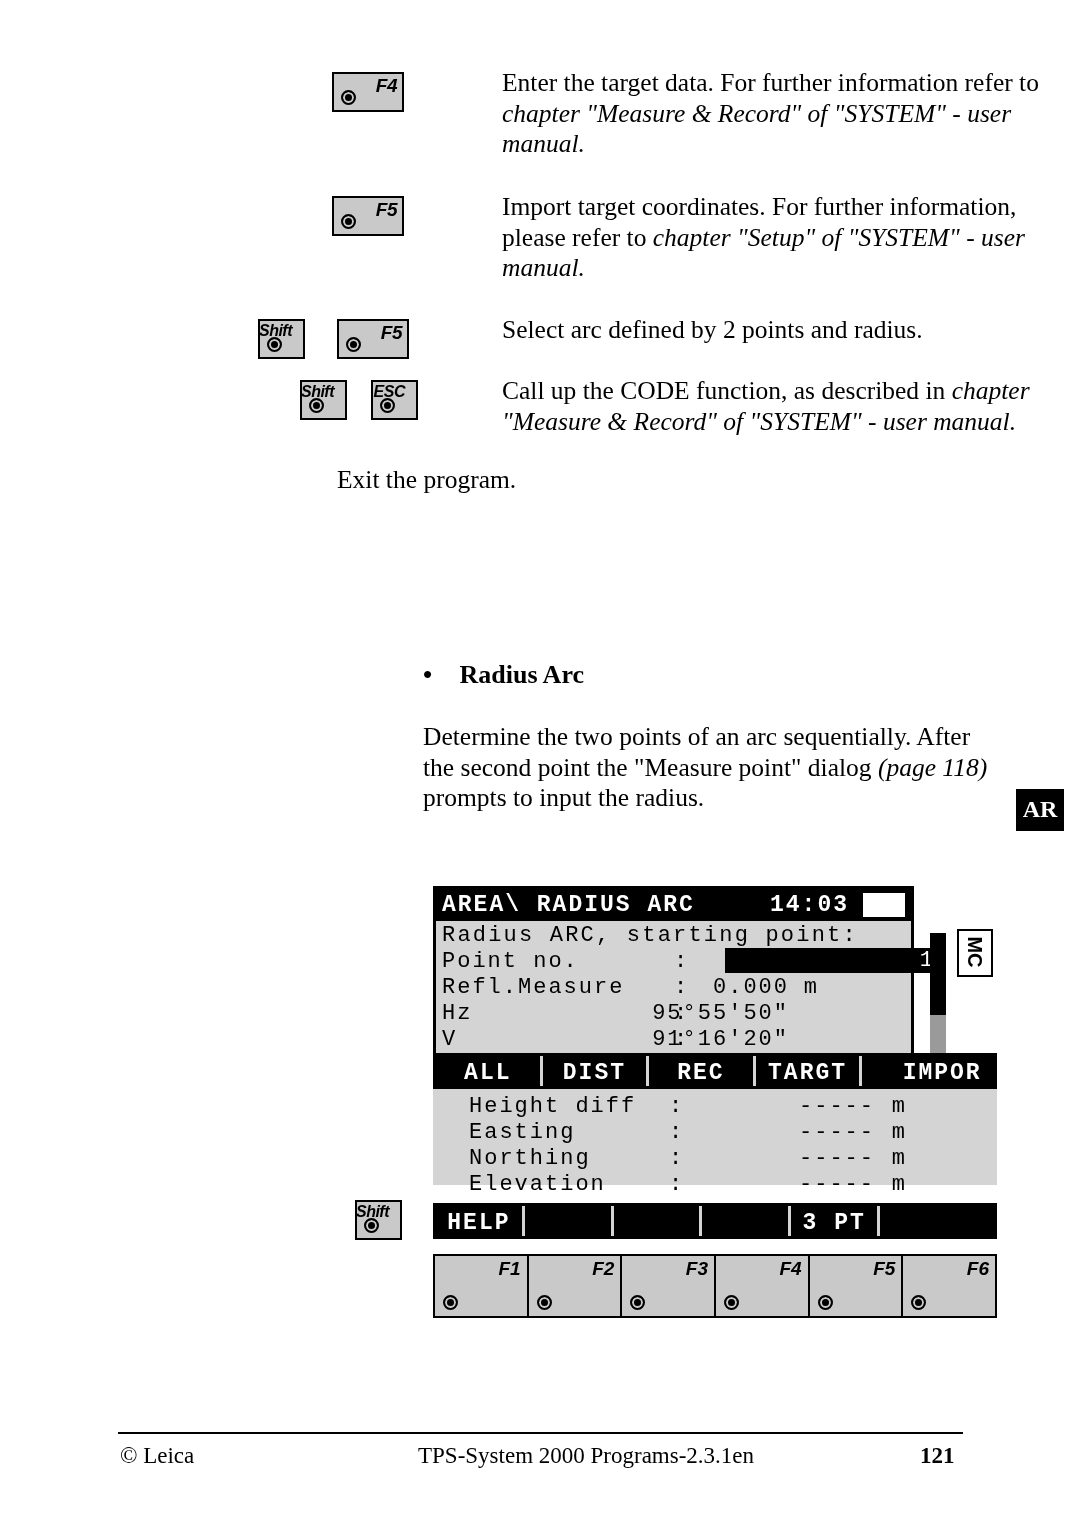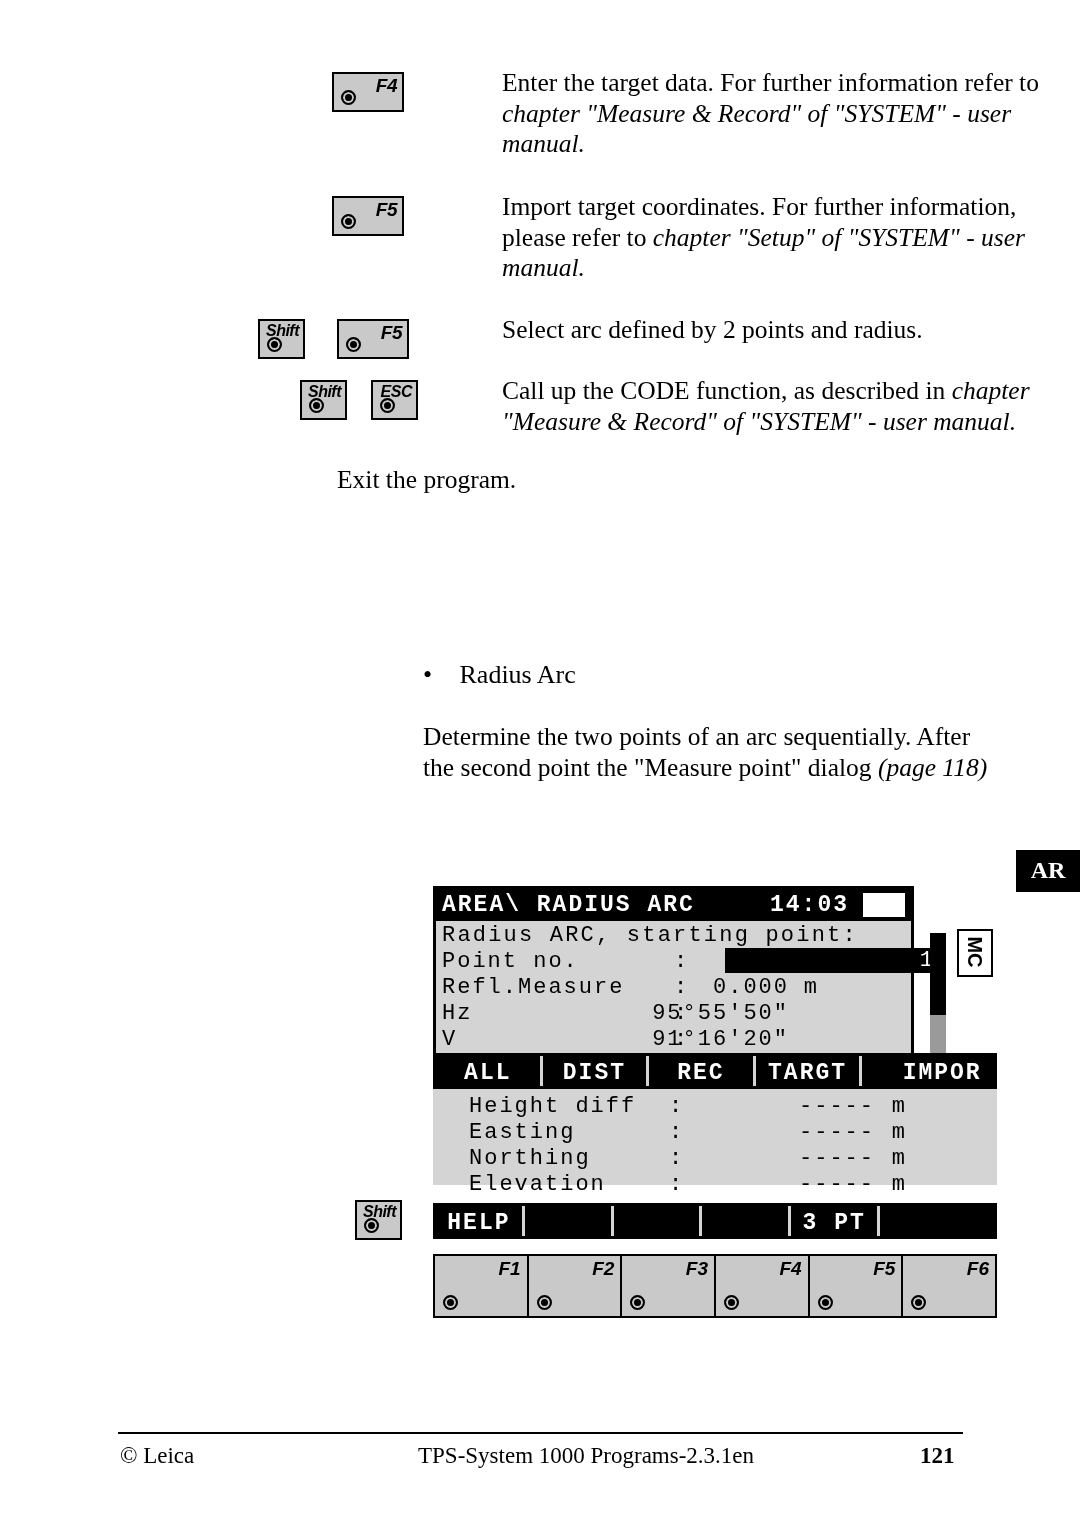--- a/index.html
+++ b/index.html
@@ -43,21 +43,21 @@
     bottom: 5px;
     width: 11px;
     height: 11px;
     border-radius: 50%;
     border: 2px solid #000;
     background: #000;
     box-shadow: inset 0 0 0 2px #c9c9c9;
   }
   .key.wide { width: 72px; height: 40px; }
   .key.small { width: 47px; height: 40px; }
-  .key.small .lbl { right: 4px; font-size: 16px; }
+  .key.small .lbl { right: 11px; font-size: 16px; }
   .key.code { width: 72px; height: 40px; }
   .key.code .lbl { font-size: 18px; font-style: italic; }
 
   
   .row {
     position: absolute;
     display: flex;
     align-items: flex-start;
   }
   .row .keys {
@@ -71,21 +71,21 @@
     font-size: 25.5px;
     line-height: 30.5px;
     width: 600px;
   }
   .it { font-style: italic; }
 
   
   .bullet-head {
     position: absolute;
     font-family: "Liberation Serif", serif;
-    font-weight: normal;
+    font-weight: bold;
     font-size: 26px;
   }
   .bullet-head .dotmark {
     display: inline-block;
     width: 18px;
   }
 
   .para {
     position: absolute;
     font-size: 25.5px;
@@ -320,23 +320,24 @@
 </div>
 
 <div class="bullet-head" style="left:423px; top:660px;">
   <span class="dotmark">•</span>
   <span style="margin-left:12px;">Radius Arc</span>
 </div>
 
 <div class="para" style="left:423px; top:722px;">
   <div>Determine the two points of an arc sequentially. After</div>
   <div><span>the second point the "Measure point" dialog </span><span class="it">(page 118)</span></div>
-</div>
-
-<div class="ar-tab" style="left:1016px; top:850px; width:64px; height:42px;">AR</div>
+  <div>prompts to input the radius.</div>
+</div>
+
+<div class="ar-tab" style="left:1016px; top:789px; width:48px; height:42px;">AR</div>
 
 <div class="lcd" style="left:433px; top:886px; width:481px; height:197px;">
   <div class="lcd-title">
     <span class="t-left">AREA\  RADIUS ARC</span>
     <span class="t-time">14:03</span>
     <span class="t-block"></span>
   </div>
   <div class="lcd-body">
     <div class="lcd-line" style="letter-spacing:2.2px;">Radius ARC, starting point:</div>
 
@@ -454,14 +455,14 @@
     <span class="dot"></span>
   </div>
   <div class="fkey">
     <span class="lbl">F6</span>
     <span class="dot"></span>
   </div>
 </div>
 
 <div class="footer-rule"></div>
 <div class="footer" style="left:120px;">© Leica</div>
-<div class="footer" style="left:418px;">TPS-System 1000 Programs-2.3.1en</div>
+<div class="footer" style="left:418px;">TPS-System 2000 Programs-2.3.1en</div>
 <div class="footer" style="left:920px; font-weight:bold;">121</div>
 
 </body></html>

